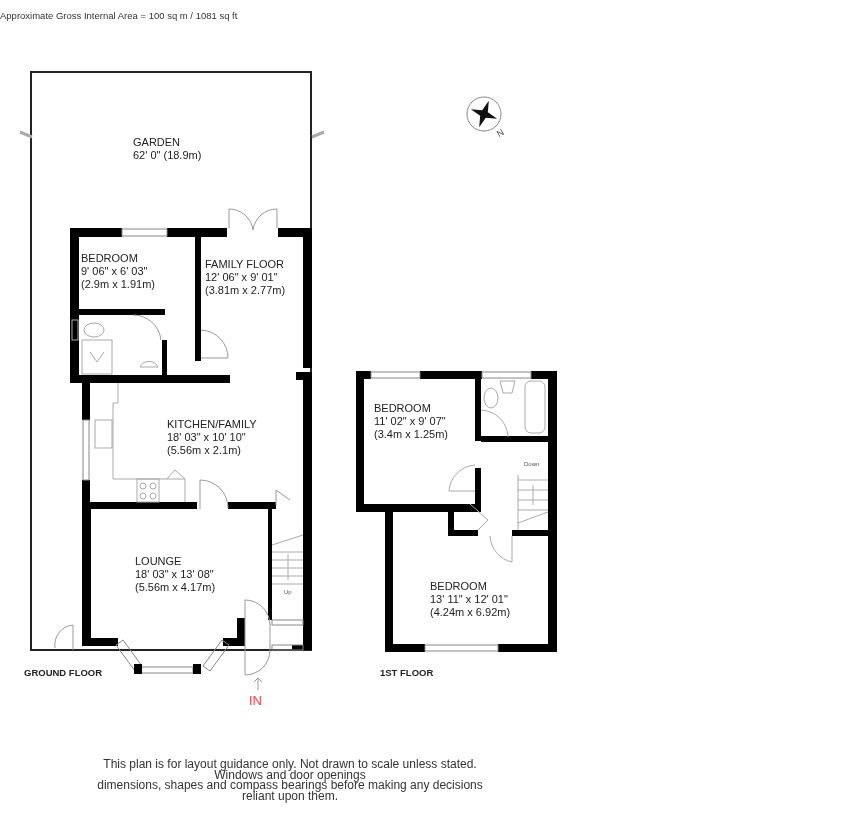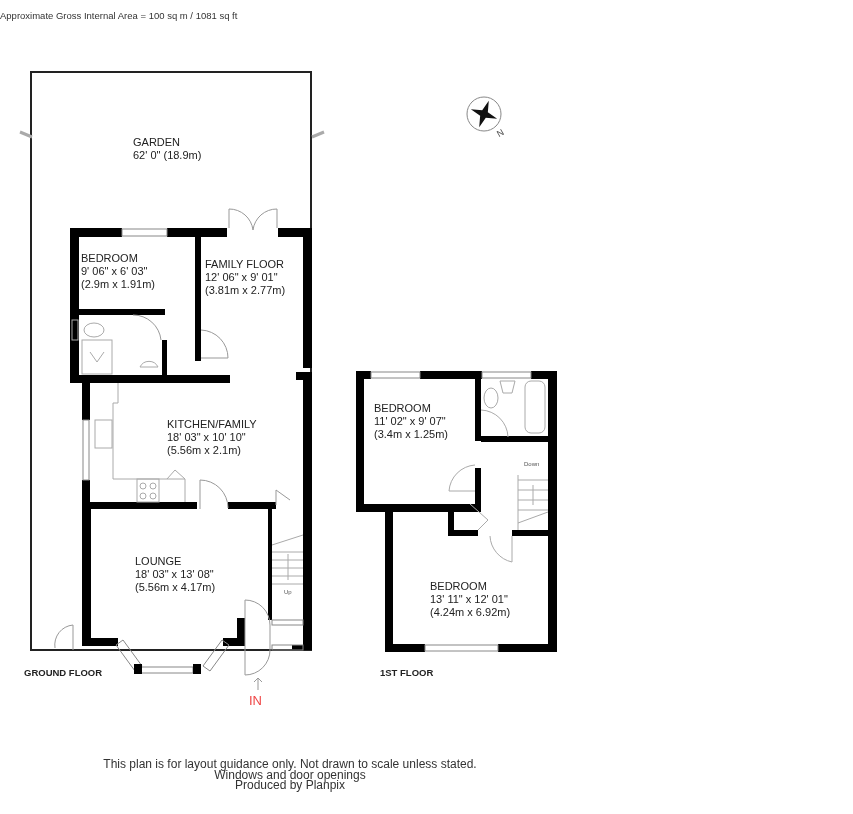--- a/index.html
+++ b/index.html
@@ -209,14 +209,14 @@
 <div class="lbl" style="left:430px;top:580px;">
   <div>BEDROOM</div>
   <div>13' 11" x 12' 01"</div>
   <div>(4.24m x 6.92m)</div>
 </div>
 <div class="small" style="left:524px;top:461px;">Down</div>
 <div class="floorlbl" style="left:380px;top:667px;">1ST FLOOR</div>
 
 <div class="footer">
   <div>This plan is for layout guidance only. Not drawn to scale unless stated. Windows and door openings</div>
-  <div>Produced by Planpix</div>
+  <div>dimensions, shapes and compass bearings before making any decisions reliant upon them.</div>
 </div>
 
 </body></html>

